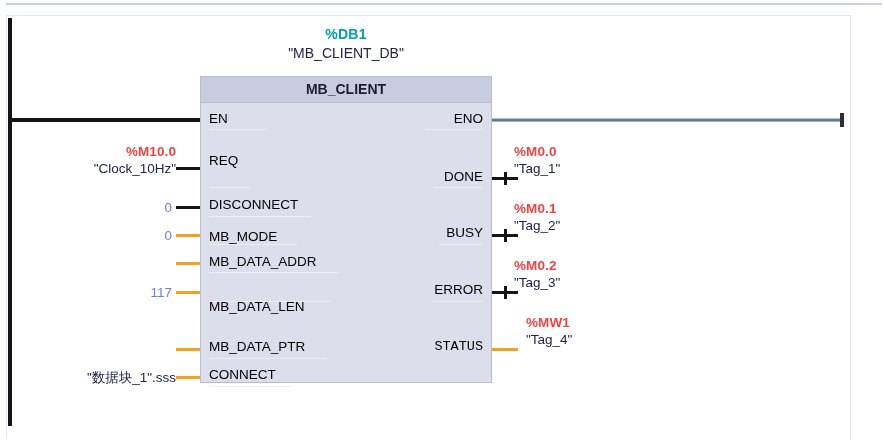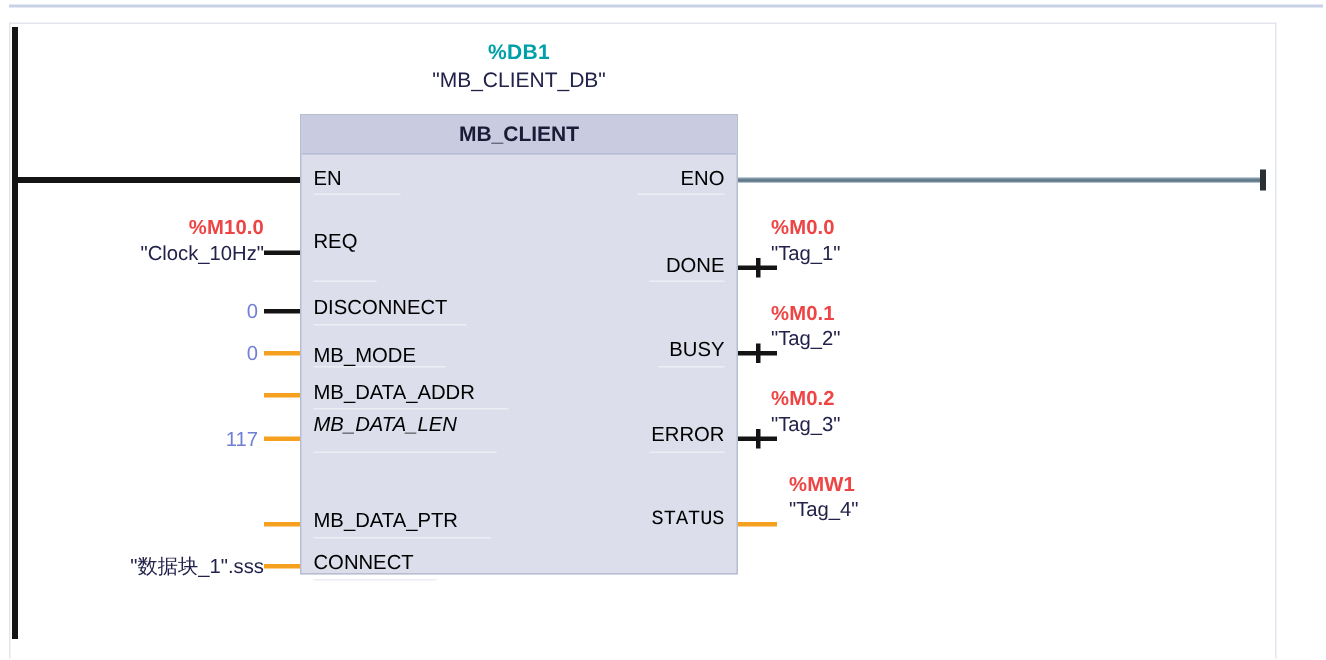--- a/index.html
+++ b/index.html
@@ -191,21 +191,21 @@
 
     <div class="pin in" style="top:34px;">EN</div>
     <div class="pin out" style="top:34px;">ENO</div>
     <div class="pin-underline" style="left:8px;  top:52px; width:58px;"></div>
     <div class="pin-underline" style="right:8px; top:52px; width:58px;"></div>
 
     <div class="pin in" style="top:76px;">REQ</div>
     <div class="pin in" style="top:120px;">DISCONNECT</div>
     <div class="pin in" style="top:152px;text-align:center;">MB_MODE</div>
     <div class="pin in" style="top:177px;">MB_DATA_ADDR</div>
-    <div class="pin in" style="top:198px;font-style:italic;">MB_DATA_LEN</div>
+    <div class="pin in" style="top:222px;">MB_DATA_LEN</div>
     <div class="pin in" style="top:262px;">MB_DATA_PTR</div>
     <div class="pin in" style="top:290px;">CONNECT</div>
 
     <div class="pin-underline" style="left:8px; top:110px; width:42px;"></div>
     <div class="pin-underline" style="left:8px; top:139px; width:102px;"></div>
     <div class="pin-underline" style="left:8px; top:167px; width:88px;"></div>
     <div class="pin-underline" style="left:8px; top:195px; width:130px;"></div>
     <div class="pin-underline" style="left:8px; top:224px; width:122px;"></div>
     <div class="pin-underline" style="left:8px; top:281px; width:118px;"></div>
     <div class="pin-underline" style="left:8px; top:309px; width:82px;"></div>

